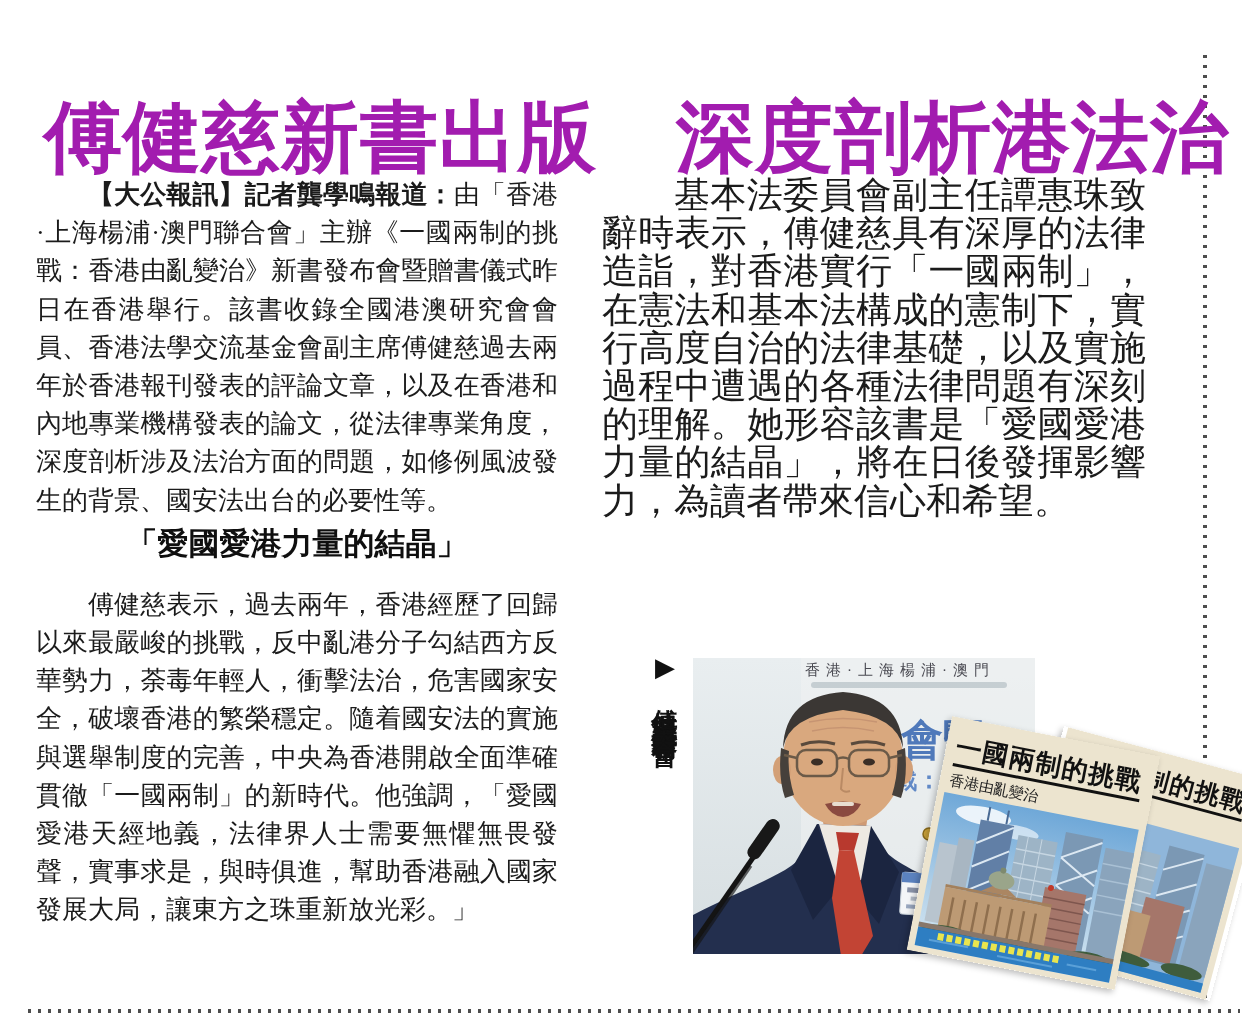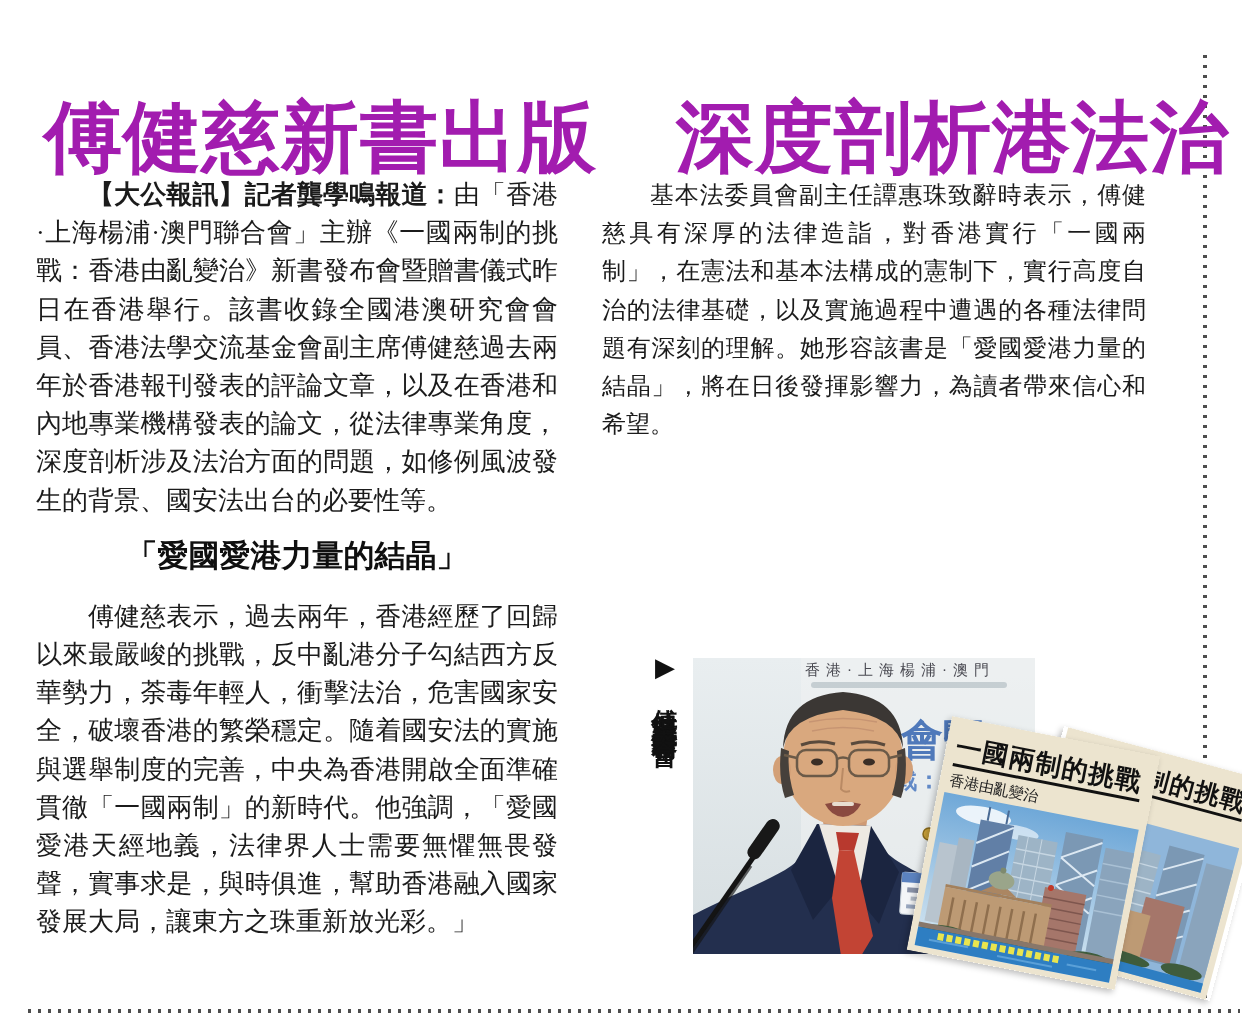--- a/index.html
+++ b/index.html
@@ -9,23 +9,23 @@
   
   .headline{position:absolute;left:44px;top:34px;font-size:78px;font-weight:700;
             letter-spacing:1px;white-space:nowrap;color:#a21caf;
             font-family:"Liberation Serif","DejaVu Serif",serif;}
 
   
   .cols{position:absolute;left:36px;top:176px;display:flex;justify-content:center;}
   .col{text-align:justify;color:#1b1b1b;}
   .col p{margin:0;text-indent:2em;}
   .col-left{width:522px;font-size:26px;line-height:38.2px;margin-right:44px;}
-  .col-right{width:544px;font-size:24px;line-height:38.2px;}
+  .col-right{width:544px;font-size:36px;line-height:38.2px;}
   .lead{font-weight:700;}
-  .subhead{margin:16px 0 22px 0;text-align:center;font-weight:700;font-size:31px;
+  .subhead{margin:4px 0 22px 0;text-align:center;font-weight:700;font-size:31px;
            line-height:40px;text-indent:0 !important;color:#0f0f0f;
            font-family:"Liberation Sans","DejaVu Sans",sans-serif;}
 
   
   .caption{position:absolute;left:610px;top:652px;height:306px;width:72px;
            writing-mode:vertical-rl;font-family:"Liberation Sans","DejaVu Sans",sans-serif;
            font-weight:700;font-size:26px;letter-spacing:3.5px;line-height:34px;color:#111;}
   .caption .marker{letter-spacing:6px;}
 
   

